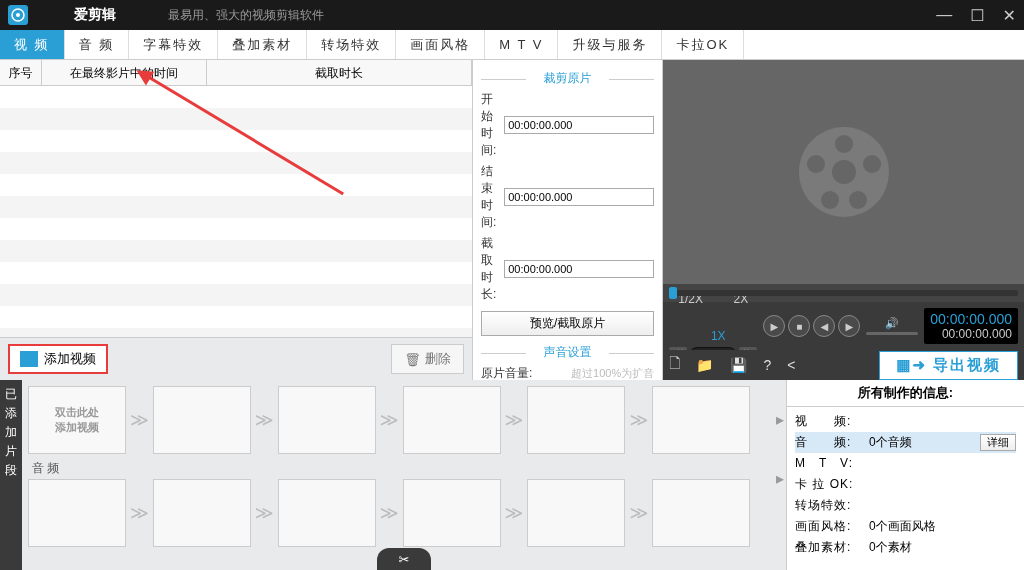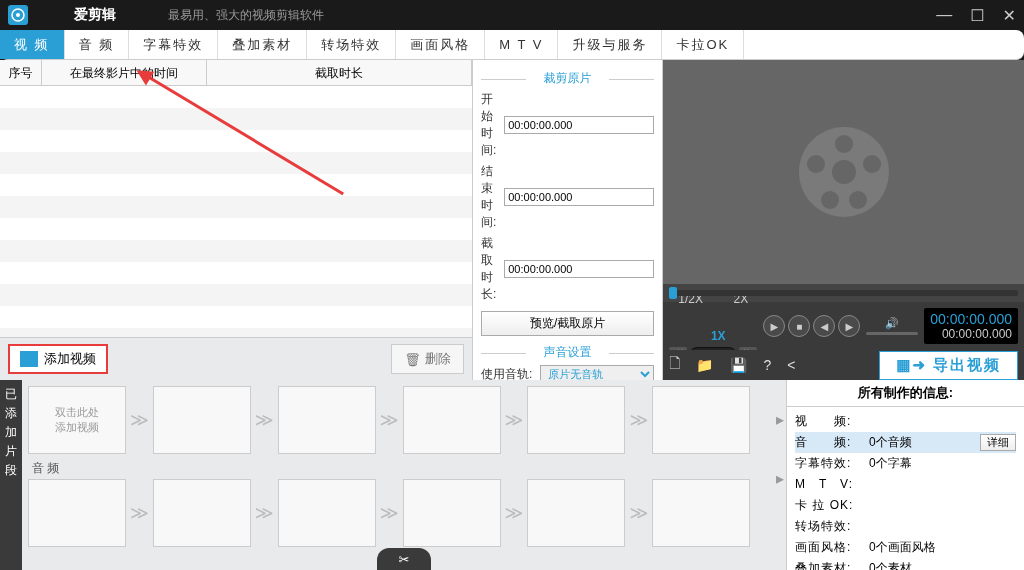--- a/index.html
+++ b/index.html
@@ -7,21 +7,21 @@
 
 
 .titlebar { height: 30px; background: #1a1a1a; display: flex; align-items: center; padding: 0 8px; color: #fff; gap: 40px; }
 .titlebar .logo { width: 20px; height: 20px; background: #2a9fd6; border-radius: 3px; margin-right: 6px; display: flex; align-items: center; justify-content: center; }
 .titlebar .appname { font-size: 14px; font-weight: bold; margin-right: 12px; }
 .titlebar .slogan { font-size: 12px; color: #999; }
 .titlebar .winbtns { margin-left: auto; display: flex; gap: 18px; font-size: 16px; }
 .titlebar .winbtns span { cursor: pointer; color: #ccc; }
 
 
-.tabs { height: 30px; background: #fff; display: flex; border-bottom: 1px solid #ccc; border-radius: 8px; }
+.tabs { height: 30px; background: #fff; display: flex; border-bottom: 1px solid #ccc; }
 .tab { padding: 0 14px; line-height: 30px; font-size: 13px; color: #333; border-right: 1px solid #ddd; cursor: pointer; letter-spacing: 2px; }
 .tab.active { background: #2a9fd6; color: #fff; }
 
 
 .main { display: flex; height: 320px; background: #fff; }
 .left-pane { width: 524px; border-right: 1px solid #ccc; display: flex; flex-direction: column; }
 .mid-pane { width: 192px; border-right: 1px solid #ccc; padding: 6px 8px; font-size: 12px; }
 .right-pane { flex: 1; background: #555; display: flex; flex-direction: column; }
 
 
@@ -69,21 +69,21 @@
 .reel .h4 { bottom: 8px; left: 22px; }
 .reel .h5 { bottom: 8px; right: 22px; }
 
 .scrub { height: 18px; background: #444; display: flex; align-items: center; padding: 0 6px; }
 .scrub-track { flex: 1; height: 6px; background: #333; border-radius: 2px; position: relative; }
 .scrub-knob { position: absolute; left: 0; top: -3px; width: 8px; height: 12px; background: #2a9fd6; border-radius: 2px; }
 
 .controls { height: 48px; background: #3a3a3a; display: flex; align-items: center; padding: 0 6px; gap: 6px; }
 .speed-group { display: flex; gap: 2px; font-size: 12px; color: #ccc; }
 .speed-group span { padding: 2px 3px; cursor: pointer; }
-.speed-group .active { color: #2a9fd6; font-weight: bold; margin-top: 37px; }
+.speed-group .active { color: #2a9fd6; font-weight: normal; margin-top: 37px; }
 .jog-col { display: flex; flex-direction: column; align-items: center; gap: 2px; }
 .jog { width: 48px; height: 16px; background: #222; border-radius: 8px; border: 1px solid #111; }
 .jog-arrows { display: flex; gap: 2px; }
 .jog-arrows span { width: 18px; height: 12px; background: #555; font-size: 9px; color: #ccc; text-align: center; border-radius: 2px; cursor: pointer; }
 .play-btns { display: flex; gap: 3px; }
 .pbtn { width: 22px; height: 22px; border-radius: 50%; border: 1px solid #888; background: #4a4a4a; color: #ccc; font-size: 10px; display: flex; align-items: center; justify-content: center; cursor: pointer; }
 .vol-col { display: flex; flex-direction: column; align-items: center; gap: 2px; }
 .vol-slider { width: 52px; height: 3px; background: #666; border-radius: 2px; }
 .timecode { margin-left: auto; background: #000; padding: 3px 6px; font-family: monospace; text-align: right; border-radius: 2px; }
 .timecode .t1 { color: #2a9fd6; font-size: 14px; }
@@ -182,24 +182,20 @@
         <input type="text" value="00:00:00.000" style="">
       </div>
     <div class="form-row">
         <label>截取时长:</label>
         <input type="text" value="00:00:00.000" style="">
       </div>
     <button class="btn-mid">预览/截取原片</button>
 
     <div class="section-title">声音设置</div>
     <div class="form-row">
-        <label>使用音轨:</label>
-      <select style="color:#2a9fd6;"><option>原片无音轨</option></select>
-    </div>
-    <div class="form-row">
         <label>原片音量:</label>
         <span class="placeholder-txt">超过100%为扩音</span>
       </div>
     <div class="slider-row">
       <span class="vol-icon">🔊</span>
       <div class="slider">
           <div class="fill"></div>
           <div class="knob"></div>
         </div>
       <span>100%</span>
@@ -272,21 +268,21 @@
 <div class="lower">
   <div class="vtab">
     <span>已</span>
       <span>添</span>
       <span>加</span>
       <span>片</span>
       <span>段</span>
   </div>
   <div class="clips-area">
     <div class="clip-row">
-      <div class="clip" style="white-space:pre;">双击此处
+      <div class="clip" style="white-space:pre;font-weight:bold;">双击此处
 添加视频</div>
       <span class="chev">≫</span>
       <div class="clip"></div>
       <span class="chev">≫</span>
       <div class="clip"></div>
       <span class="chev">≫</span>
       <div class="clip"></div>
       <span class="chev">≫</span>
       <div class="clip"></div>
       <span class="chev">≫</span>
@@ -319,24 +315,20 @@
     <div class="info-body" id="info-body">
         <div class="info-row">
           <span class="k">视　　频:</span>
         </div>
         <div class="info-row hl">
           <span class="k">音　　频:</span>
           <span class="v">0个音频</span>
           <button class="detail-btn">详细</button>
         </div>
         <div class="info-row">
-          <span class="k">字幕特效:</span>
-          <span class="v">0个字幕</span>
-        </div>
-        <div class="info-row">
           <span class="k">M　T　V:</span>
           <span class="v"></span>
         </div>
         <div class="info-row">
           <span class="k">卡 拉 OK:</span>
           <span class="v"></span>
         </div>
         <div class="info-row">
           <span class="k">转场特效:</span>
           <span class="v"></span>

